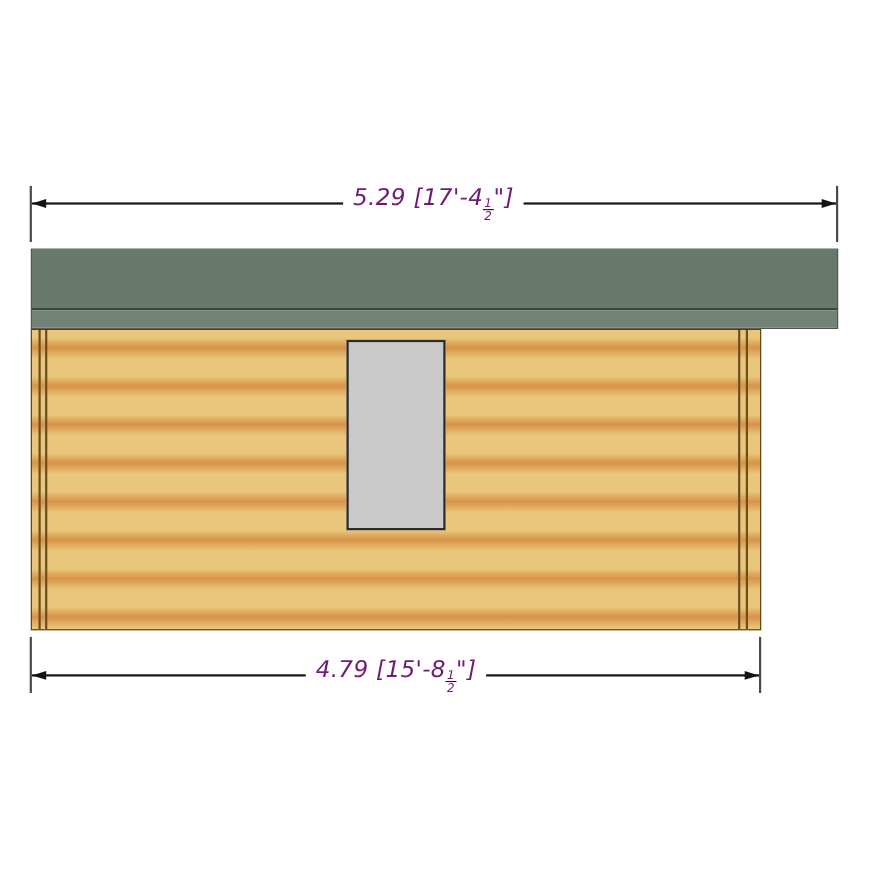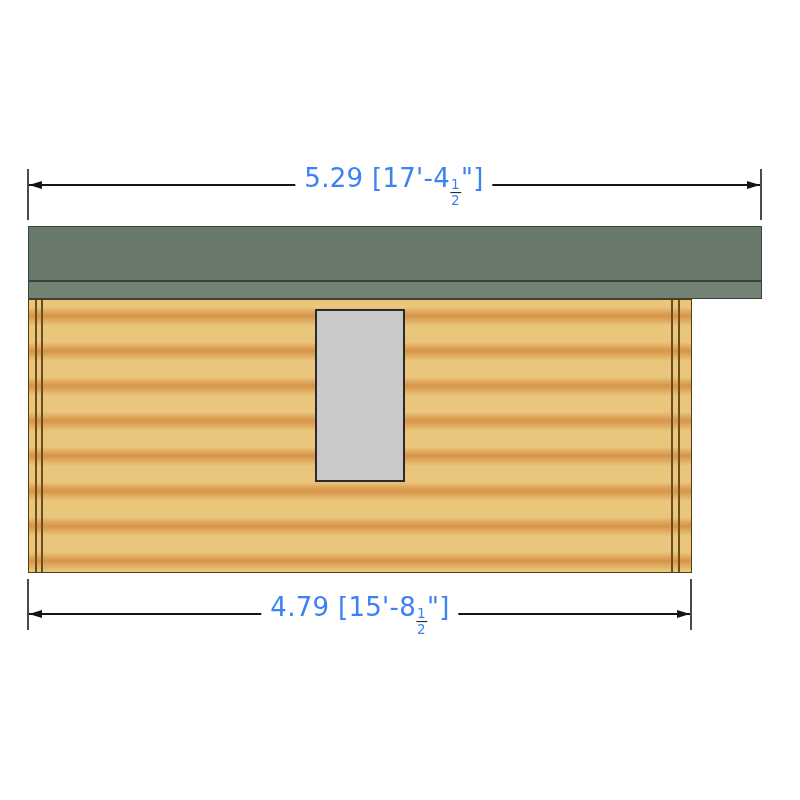--- a/index.html
+++ b/index.html
@@ -20,22 +20,23 @@
   .dim-arrow{
     position:absolute;width:0;height:0;
     border-top:4px solid transparent;
     border-bottom:4px solid transparent;
   }
   .dim-arrow.left{border-right:13px solid #141414;}
   .dim-arrow.right{border-left:13px solid #141414;}
   .dim-label{
     position:absolute;transform:translate(-50%,-50%);
     background:#ffffff;padding:0 9px;
-    font-size:26px;color:#3b82f6;white-space:nowrap;
+    font-size:21px;color:#701a75;white-space:nowrap;
     letter-spacing:0.3px;
+    font-style:italic;
   }
   .frac{
     display:inline-flex;flex-direction:column;align-items:center;
     font-size:0.52em;line-height:1.05;vertical-align:-0.18em;
   }
   .frac .den{border-top:1.6px solid #141414;padding:0 1px;}
   .frac .num{padding:0 1px;}
   
   .roof{
     position:absolute;left:28px;top:226px;width:734px;height:73px;

